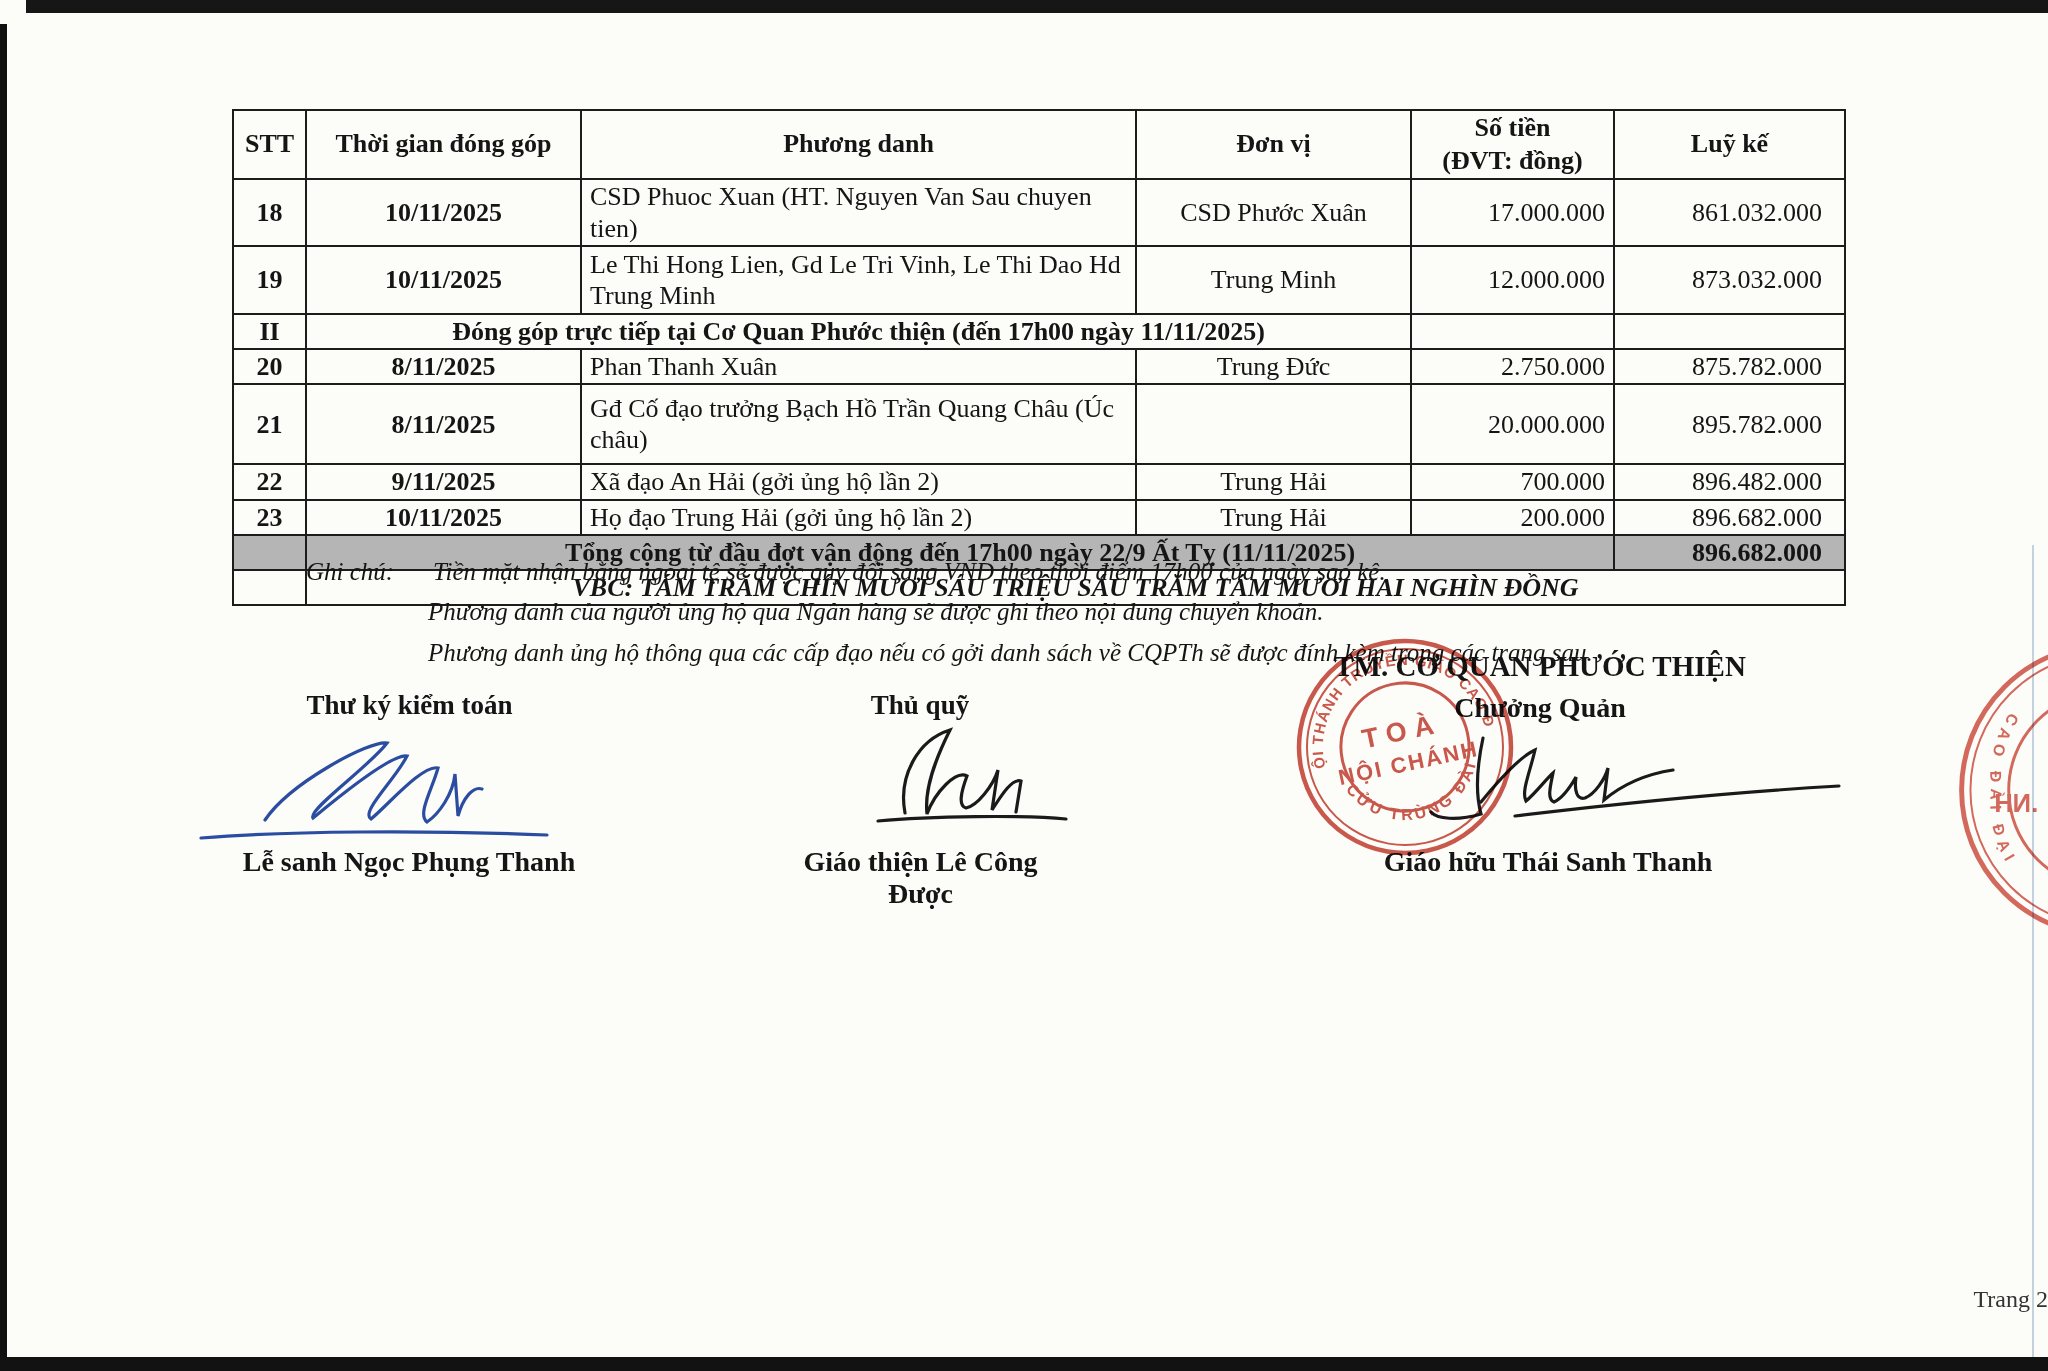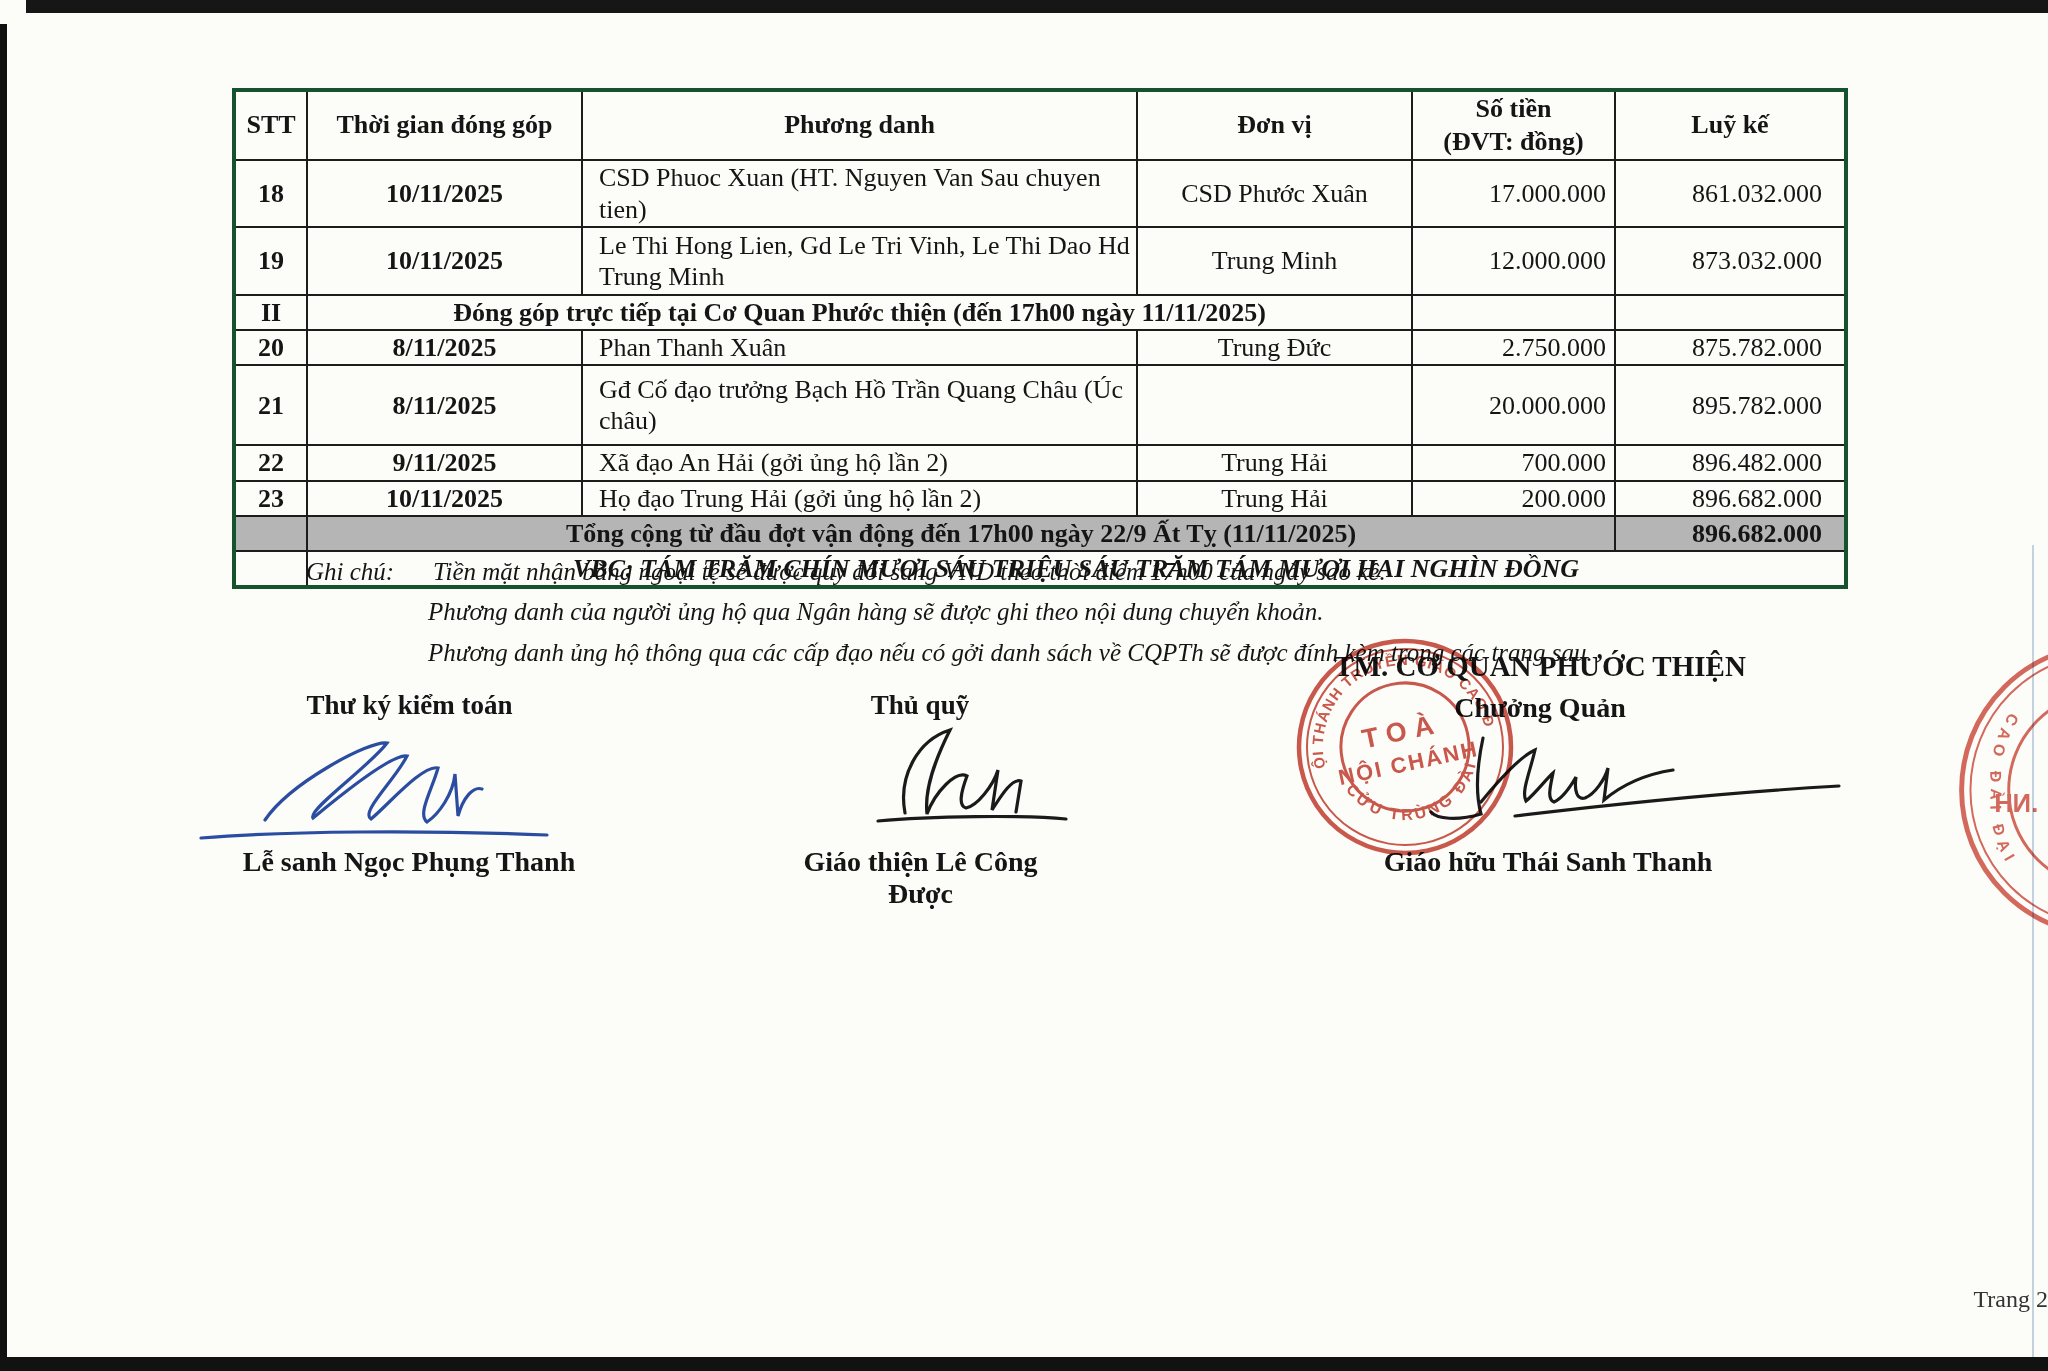--- a/index.html
+++ b/index.html
@@ -9,34 +9,34 @@
     overflow:hidden;margin:0 auto;
   }
   
   .edge-top{position:absolute;left:26px;top:0;width:2022px;height:13px;background:#161616;}
   .edge-left{position:absolute;left:0;top:24px;width:7px;height:1347px;background:#101010;}
   .edge-bottom{position:absolute;left:0;top:1357px;width:2048px;height:14px;background:#121212;}
   .edge-scanline{position:absolute;left:2032px;top:545px;width:2px;height:812px;background:#adc0d4;opacity:.7;}
 
   
   .tbl-wrap{position:absolute;left:232px;top:88px;}
-  table{border-collapse:collapse;table-layout:fixed;width:1612px;border:4px solid #14532d;}
+  table{border-collapse:collapse;table-layout:fixed;width:1612px;border:2px solid #14532d;margin-top:21px;}
   th,td{border:2px solid #1c1c1c;font-size:26px;line-height:1.2;vertical-align:middle;padding:1px 4px;overflow:hidden;}
   th{font-weight:bold;text-align:center;white-space:pre-line;line-height:1.25;}
   thead tr{height:67px;}
   #t-body tr:nth-child(1){height:67px;}
   #t-body tr:nth-child(2){height:68px;}
   #t-body tr:nth-child(3){height:30px;}
   #t-body tr:nth-child(4){height:34px;}
   #t-body tr:nth-child(5){height:80px;}
   #t-body tr:nth-child(6){height:30px;}
   #t-body tr:nth-child(7){height:31px;}
   #t-body tr:nth-child(8){height:32px;}
   #t-body tr:nth-child(9){height:34px;}
-  td.l{text-align:left;padding-left:16px;}
+  td.l{text-align:left;padding-left:8px;}
   td.c{text-align:center;}
   td.r{text-align:right;padding-right:8px;}
   td.cum{padding-right:22px;}
   .b{font-weight:bold;}
   .i{font-style:italic;}
   tr.row-total td{background:var(--total-gray,#b5b5b5);}
 
   
   .notes{position:absolute;left:306px;top:556px;width:1420px;font-size:25px;font-style:italic;}
   .note-row{margin-bottom:9px;line-height:1.25;}

